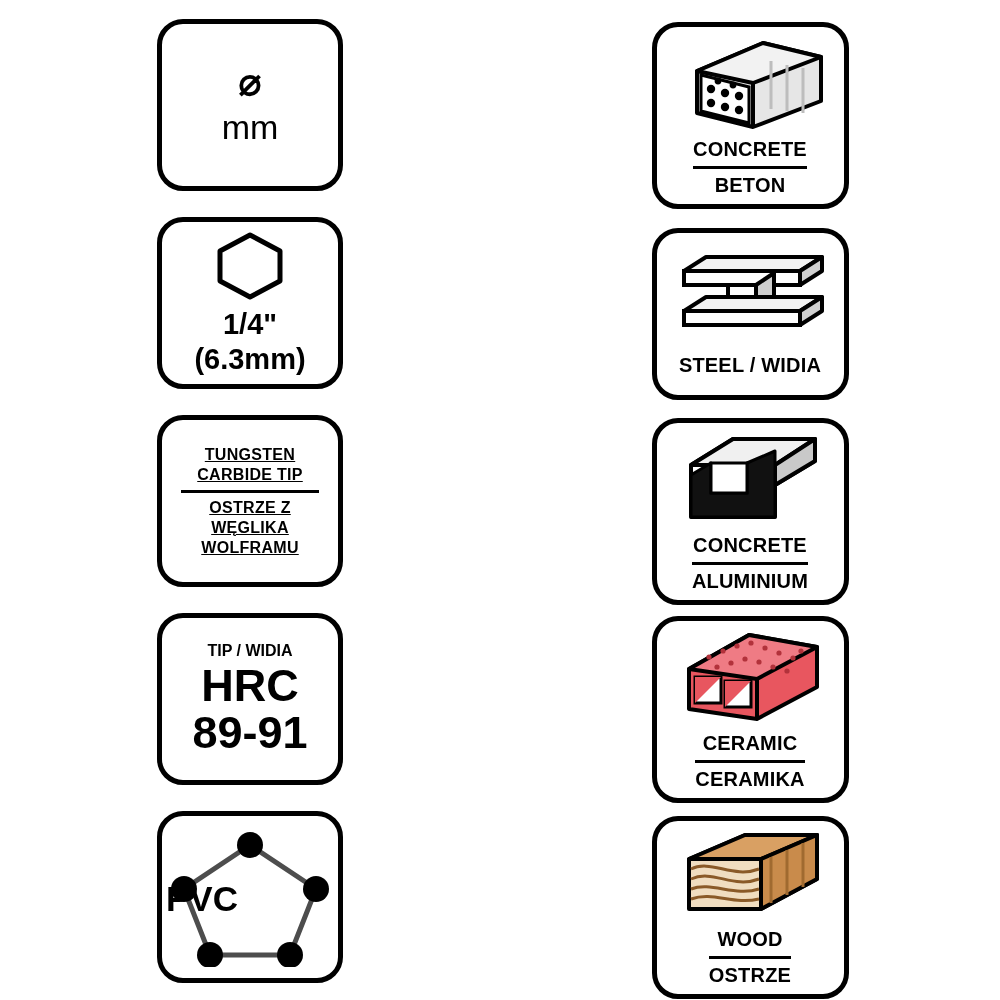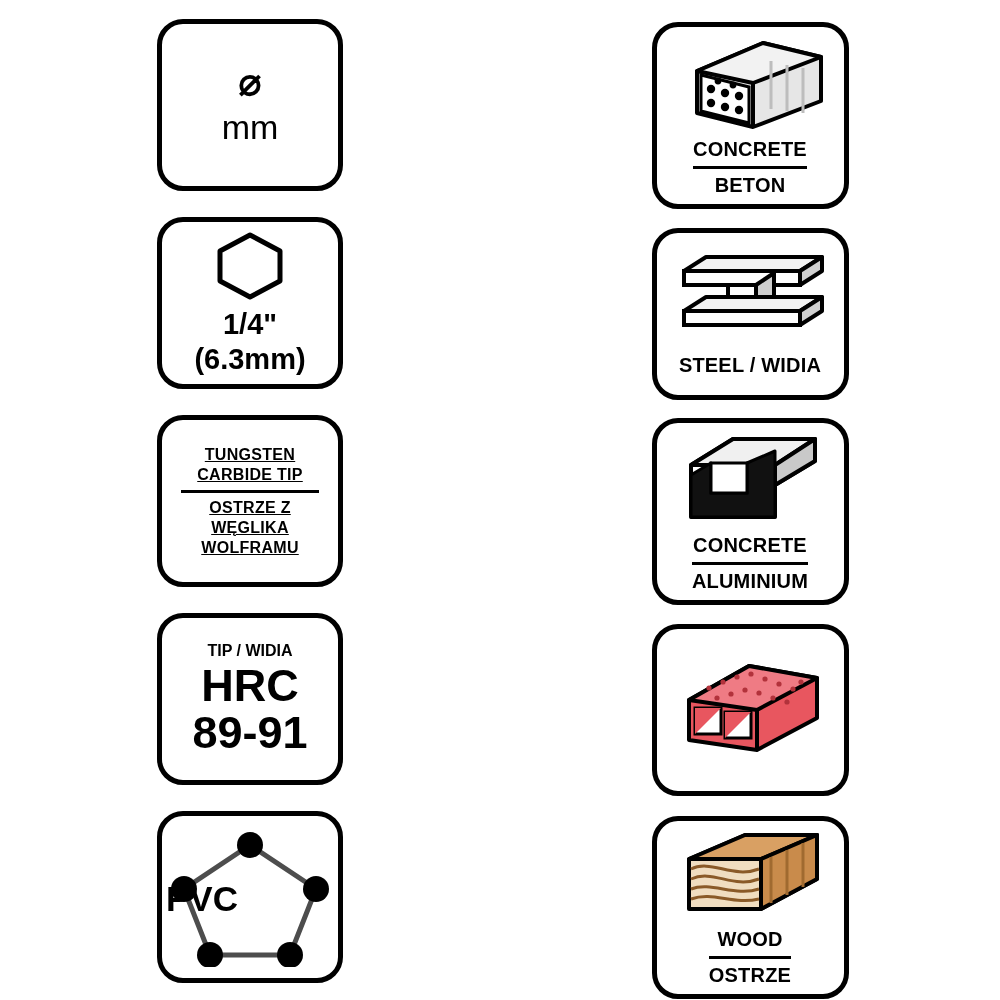--- a/index.html
+++ b/index.html
@@ -279,20 +279,25 @@
                 <circle cx="56" cy="34" r="2.6"></circle>
               <circle cx="70" cy="30" r="2.6"></circle>
                 <circle cx="84" cy="33" r="2.6"></circle>
               <circle cx="98" cy="38" r="2.6"></circle>
                 <circle cx="112" cy="42" r="2.6"></circle>
               <circle cx="42" cy="38" r="2.6"></circle>
                 <circle cx="126" cy="22" r="2.6"></circle>
             </g>
           </svg>
         </div>
+        <div class="mat-label">
+          <div>CERAMIC</div>
+          <div class="rule2"></div>
+          <div>CERAMIKA</div>
+        </div>
       </div>
     </div>
 
     <div class="cell">
       <div class="badge badge-left">
         <div class="pvc-wrap">
           <svg width="168" height="140" viewBox="0 0 168 140">
             <polygon points="84,18 150,62 124,128 44,128 18,62" fill="none" stroke="#4d4d4d" stroke-width="5"></polygon>
             <circle cx="84" cy="18" r="13" fill="#000"></circle>
             <circle cx="150" cy="62" r="13" fill="#000"></circle>

